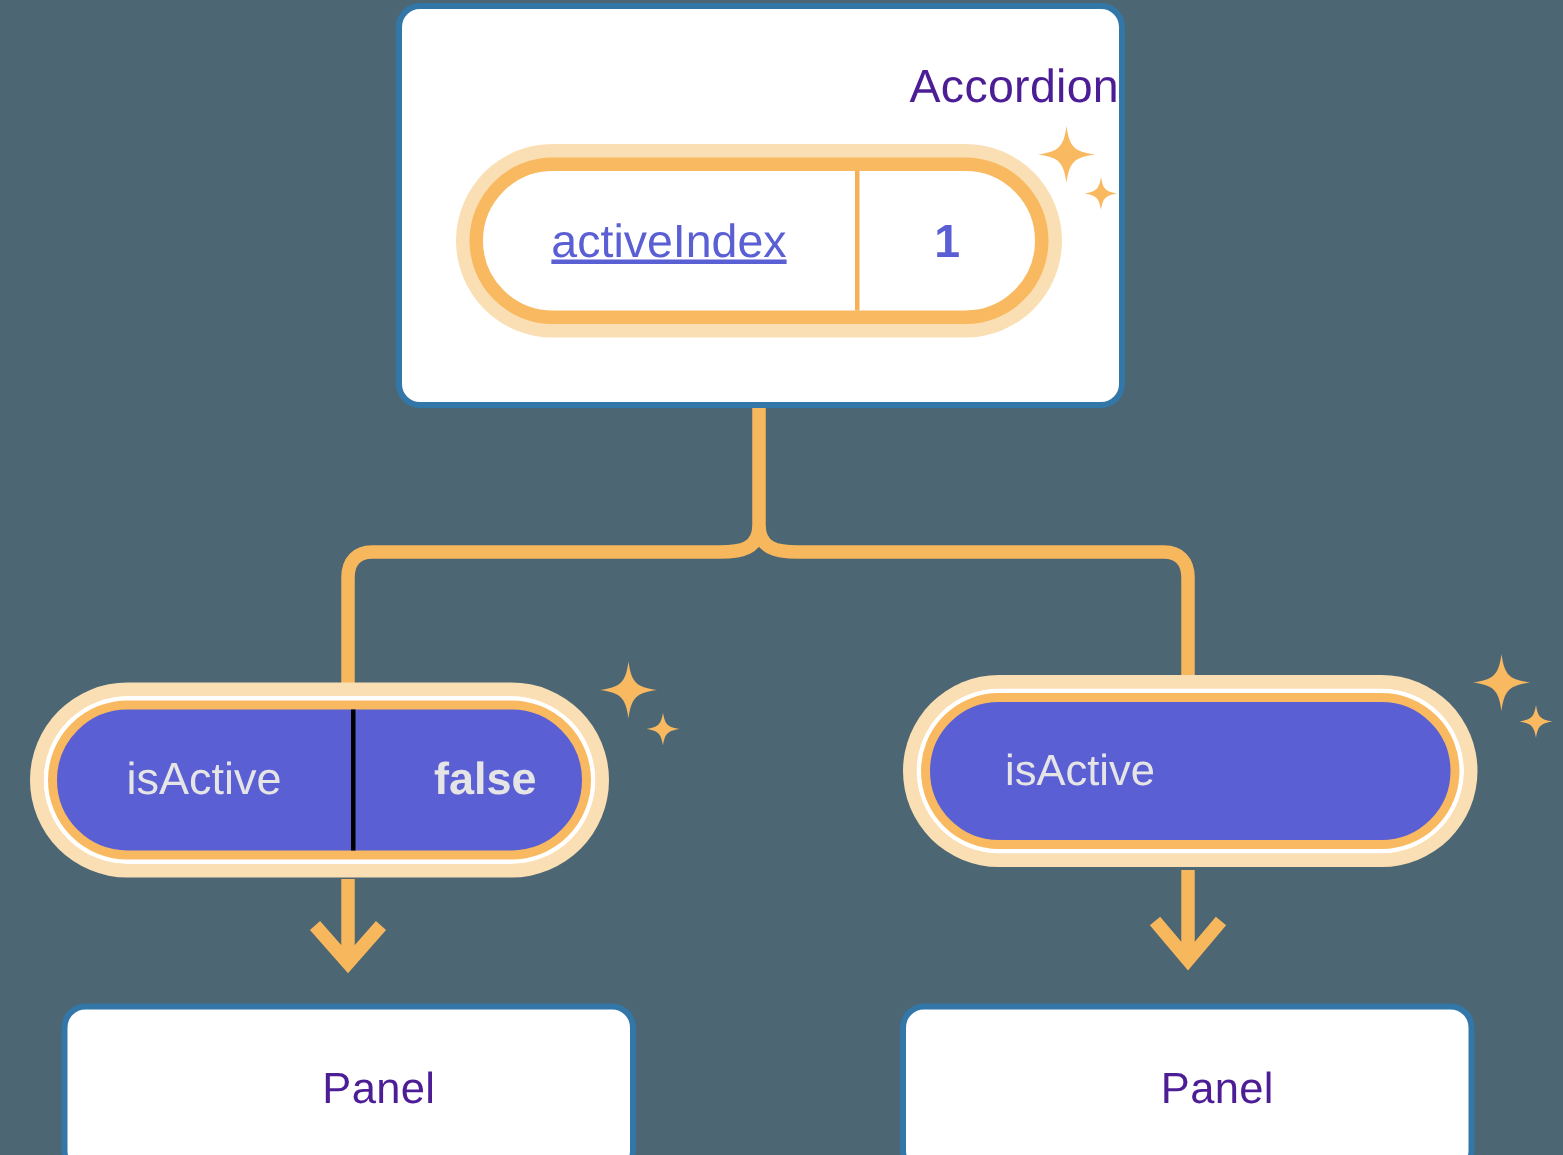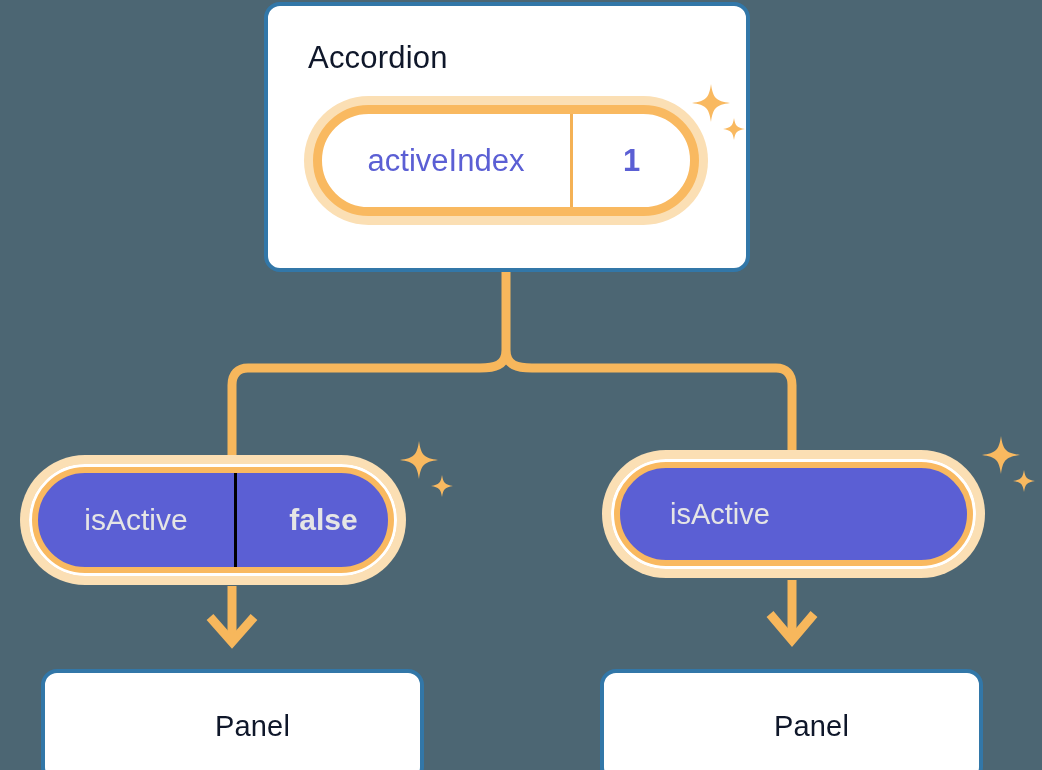--- a/index.html
+++ b/index.html
@@ -32,22 +32,22 @@
 
   
   .component-card {
     position: absolute;
     background: #ffffff;
     border: 4px solid #3277a8;
     border-radius: 16px;
     box-sizing: border-box;
   }
   .card-title {
-    text-align: left;
-    color: #0f172a;
+    text-align: right;
+    color: #4c1d95;
     font-size: 31px;
     font-weight: 400;
     letter-spacing: 0.2px;
     padding-left: 40px;
   }
 
   #accordion-card {
     left: 264px;
     top: 2px;
     width: 486px;
@@ -115,21 +115,21 @@
   .pill-solid .pill-val { border-left: 3px solid #000000; padding-left: 22px; }
 
   
   #pill-activeindex {
     left: 313px;
     top: 105px;
     width: 386px;
     height: 111px;
     font-size: 31px;
   }
-  #pill-activeindex .pill-key { flex: 0 0 248px; }
+  #pill-activeindex .pill-key { flex: 0 0 248px; text-decoration: underline; }
   #pill-activeindex .pill-val { flex: 1 1 auto; }
 
   #pill-isactive-left {
     left: 29px;
     top: 464px;
     width: 368px;
     height: 112px;
     font-size: 30px;
   }
   #pill-isactive-left .pill-key { flex: 0 0 196px; }

